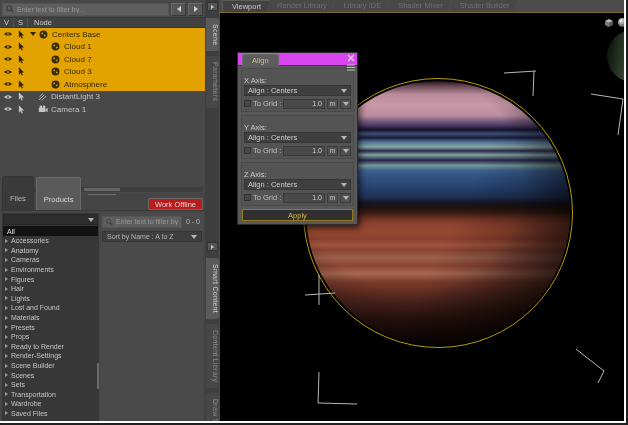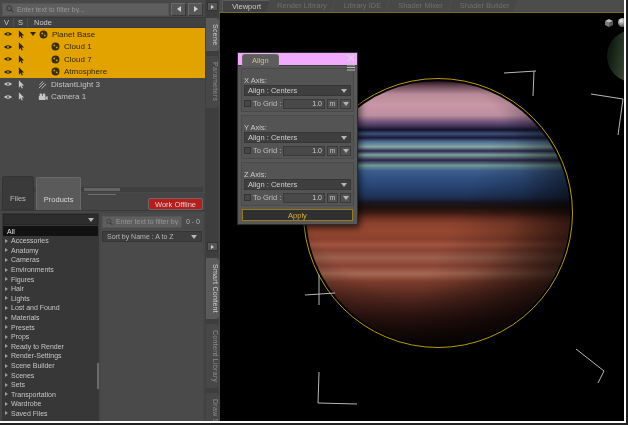--- a/index.html
+++ b/index.html
@@ -88,21 +88,21 @@
     background:radial-gradient(circle at 40% 38%,rgba(0,0,0,0) 48%,rgba(0,0,0,.42) 74%,rgba(0,0,0,.85) 98%)}
   .mini-sphere{position:absolute;left:387px;top:17px;width:52px;height:52px;border-radius:50%;
     background:linear-gradient(100deg,#101a10 10%,#2e3d2c 35%,#7e4650 52%,#b2737f 60%,#35222a 72%,#0c0c0c 90%)}
   .vp-cam{position:absolute;top:3px;right:3px;display:flex;align-items:center;gap:4px}
   .ds-sphere{width:9px;height:9px;border-radius:50%;background:radial-gradient(circle at 35% 30%,#ededed,#8a8a8a 45%,#353535 90%);position:relative}
   .ds-sphere b{position:absolute;right:-4px;bottom:-1px;width:0;height:0;border-left:2.5px solid transparent;border-right:2.5px solid transparent;border-top:3px solid #bbb}
   .cam-btn{height:13px;display:flex;align-items:center;gap:3px;background:#3d3d3d;border:1px solid #5c5c5c;border-bottom-color:#2a2a2a;padding:0 5px;color:#c9c9c9;font-size:7.5px}
   
   .align-dialog{position:absolute;left:18px;top:52px;width:121px;background:#585858;border:1px solid #2c2c2c;
                 box-shadow:2px 3px 7px rgba(0,0,0,.65);font-size:7.5px;z-index:5}
-  .ad-titlebar{position:relative;height:13px;background:#f0abfc;border-bottom:1px solid #3c3c3c}
+  .ad-titlebar{position:relative;height:13px;background:#d946ef;border-bottom:1px solid #3c3c3c}
   .ad-tab{position:absolute;left:4px;top:1px;height:12px;padding:0 9px;background:#5d5d5d;border:1px solid #6a6a6a;border-bottom:none;
           border-radius:3px 3px 0 0;color:#cdbd8a;font-size:7.5px;line-height:11px}
   .ad-close{position:absolute;right:2px;top:1px;width:8px;height:8px}
   .ad-menu{position:absolute;right:2px;top:11px;width:8px;height:7px;z-index:6}
   .ad-body{padding:2px 3px 3px 3px}
   .ad-group{border:1px solid #4a4a4a;background:#545454;margin-bottom:3px;padding:7px 2px 2px 2px}
   .ad-axis-label{color:#c9c9c9;height:9px;line-height:9px}
   .ad-select{height:11px;background:#3f3f3f;border:1px solid #363636;display:flex;align-items:center;color:#cfcfcf;padding:0 3px}
   .ad-select .dd-ar{margin-left:auto}
   .ad-gridrow{display:flex;align-items:center;height:11px;margin-top:2px;gap:2px}
@@ -156,21 +156,21 @@
         <span class="c-arrow">
             <span class="tri-d"></span>
           </span>
         <span class="nicon">
             <svg width="9" height="9" viewBox="0 0 10 10">
               <circle cx="5" cy="5" r="4.4" fill="#3a2d08"></circle>
               <circle cx="3.6" cy="3.8" r="1" fill="#c99f2a"></circle>
               <circle cx="6.4" cy="6" r="1" fill="#c99f2a"></circle>
             </svg>
           </span>
-        <span>Planet Base</span>
+        <span>Centers Base</span>
       </div>
 
       <div class="srow sel">
         <span class="c-eye" style="color:#2e2408">
             <svg width="10" height="6" viewBox="0 0 12 7">
               <path d="M1 3.5 Q6 -0.8 11 3.5 Q6 7.8 1 3.5Z" fill="currentColor"></path>
               <circle cx="6" cy="3.5" r="1.1" fill="#e2a300"></circle>
             </svg>
           </span>
         <span class="c-cur">
@@ -205,20 +205,42 @@
         <span class="nicon">
             <svg width="9" height="9" viewBox="0 0 10 10">
               <circle cx="5" cy="5" r="4.4" fill="#3a2d08"></circle>
               <circle cx="3.6" cy="3.8" r="1" fill="#c99f2a"></circle>
               <circle cx="6.4" cy="6" r="1" fill="#c99f2a"></circle>
             </svg>
           </span>
         <span>Cloud 7</span>
       </div>
 
+      <div class="srow sel">
+        <span class="c-eye" style="color:#2e2408">
+            <svg width="10" height="6" viewBox="0 0 12 7">
+              <path d="M1 3.5 Q6 -0.8 11 3.5 Q6 7.8 1 3.5Z" fill="currentColor"></path>
+              <circle cx="6" cy="3.5" r="1.1" fill="#e2a300"></circle>
+            </svg>
+          </span>
+        <span class="c-cur">
+            <svg width="7" height="9" viewBox="0 0 8 10">
+              <path d="M1 0 L7 6 L4.2 6.2 L5.6 9 L4.2 9.7 L3 6.8 L1 8.6Z" fill="#2e2408"></path>
+            </svg>
+          </span>
+        <span class="sp1"></span>
+        <span class="nicon">
+            <svg width="9" height="9" viewBox="0 0 10 10">
+              <circle cx="5" cy="5" r="4.4" fill="#3a2d08"></circle>
+              <circle cx="3.6" cy="3.8" r="1" fill="#c99f2a"></circle>
+              <circle cx="6.4" cy="6" r="1" fill="#c99f2a"></circle>
+            </svg>
+          </span>
+        <span>Cloud 3</span>
+      </div>
 
       <div class="srow sel">
         <span class="c-eye" style="color:#2e2408">
             <svg width="10" height="6" viewBox="0 0 12 7">
               <path d="M1 3.5 Q6 -0.8 11 3.5 Q6 7.8 1 3.5Z" fill="currentColor"></path>
               <circle cx="6" cy="3.5" r="1.1" fill="#e2a300"></circle>
             </svg>
           </span>
         <span class="c-cur">
             <svg width="7" height="9" viewBox="0 0 8 10">

